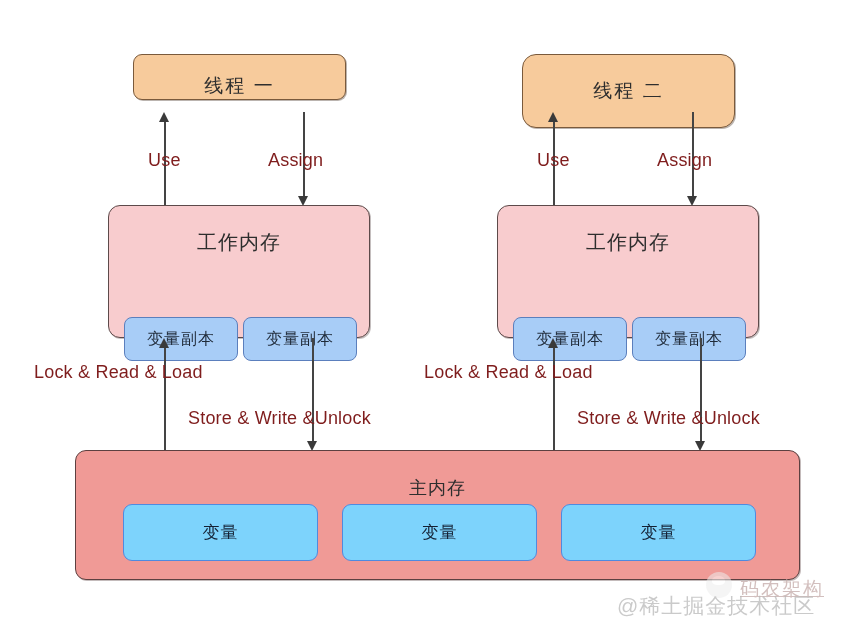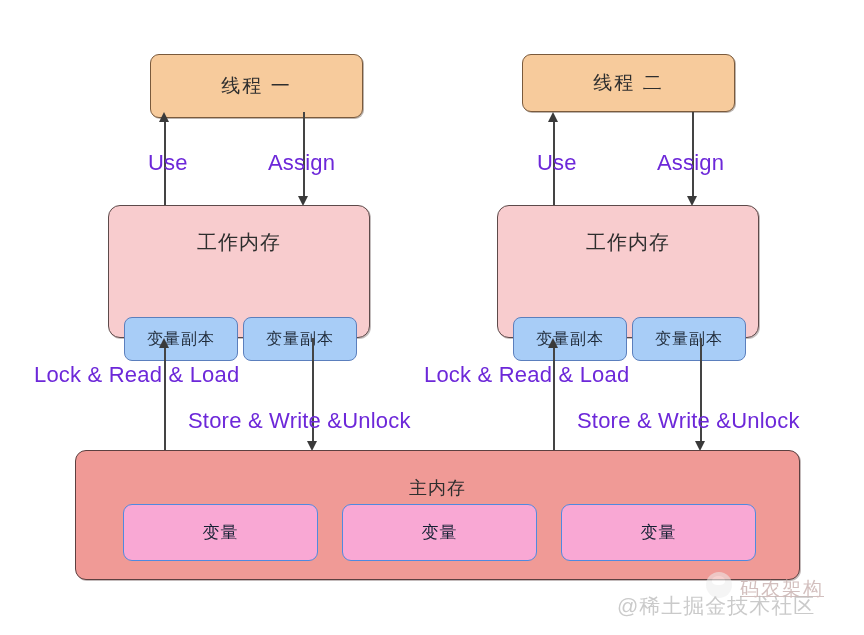--- a/index.html
+++ b/index.html
@@ -85,21 +85,21 @@
     left: 0;
     right: 0;
     top: 25px;
     text-align: center;
     font-size: 18px;
     color: #2e2e2e;
     letter-spacing: 1px;
   }
   .var-box {
     position: absolute;
-    background: #f9a8d4;
+    background: #7dd3fc;
     border: 1px solid #4f8ae0;
     border-radius: 9px;
     display: flex;
     align-items: center;
     justify-content: center;
     font-size: 17px;
     color: #142033;
     letter-spacing: 1px;
   }
 
@@ -114,22 +114,22 @@
     width: 0;
     height: 0;
     border-left: 5.5px solid transparent;
     border-right: 5.5px solid transparent;
   }
   .arrow-up   { border-bottom: 10px solid #3a3a3a; }
   .arrow-down { border-top: 10px solid #3a3a3a; }
 
   .edge-label {
     position: absolute;
-    font-size: 22px;
-    color: #6d28d9;
+    font-size: 18px;
+    color: #7f1d1d;
     white-space: nowrap;
     letter-spacing: 0.2px;
   }
 
   
   .watermark {
     position: absolute;
     white-space: nowrap;
     color: #b9b9b9;
     opacity: 0.75;
@@ -164,21 +164,21 @@
     height: 9px;
     border-radius: 50% 50% 40% 40%;
     background: #ffffff;
   }
 </style>
 </head>
 <body>
 
 <div id="canvas">
 
-  <div class="box thread-box" style="left:150px; top:54px; width:213px; height:64px;">
+  <div class="box thread-box" style="left:133px; top:54px; width:213px; height:46px;align-items:flex-end;">
     <span class="thread-label">线程 一</span>
   </div>
 
   <div class="vline" style="left:164px; top:122px; height:84px;"></div>
   <div class="arrow-up" style="left:159px; top:112px;"></div>
   <div class="edge-label" style="left:148px; top:150px;">Use</div>
 
   <div class="vline" style="left:303px; top:112px; height:84px;"></div>
   <div class="arrow-down" style="left:298px; top:196px;"></div>
   <div class="edge-label" style="left:268px; top:150px;">Assign</div>
@@ -190,21 +190,21 @@
   </div>
 
   <div class="vline" style="left:164px; top:348px; height:103px;"></div>
   <div class="arrow-up" style="left:159px; top:338px;"></div>
   <div class="edge-label" style="left:34px; top:362px;">Lock &amp; Read &amp; Load</div>
 
   <div class="vline" style="left:312px; top:338px; height:103px;"></div>
   <div class="arrow-down" style="left:307px; top:441px;"></div>
   <div class="edge-label" style="left:188px; top:408px;">Store &amp; Write &amp;Unlock</div>
 
-  <div class="box thread-box" style="left:522px; top:54px; width:213px; height:58px;">
+  <div class="box thread-box" style="left:522px; top:54px; width:213px; height:74px;border-radius:14px;">
     <span class="thread-label">线程 二</span>
   </div>
 
   <div class="vline" style="left:553px; top:122px; height:84px;"></div>
   <div class="arrow-up" style="left:548px; top:112px;"></div>
   <div class="edge-label" style="left:537px; top:150px;">Use</div>
 
   <div class="vline" style="left:692px; top:112px; height:84px;"></div>
   <div class="arrow-down" style="left:687px; top:196px;"></div>
   <div class="edge-label" style="left:657px; top:150px;">Assign</div>

